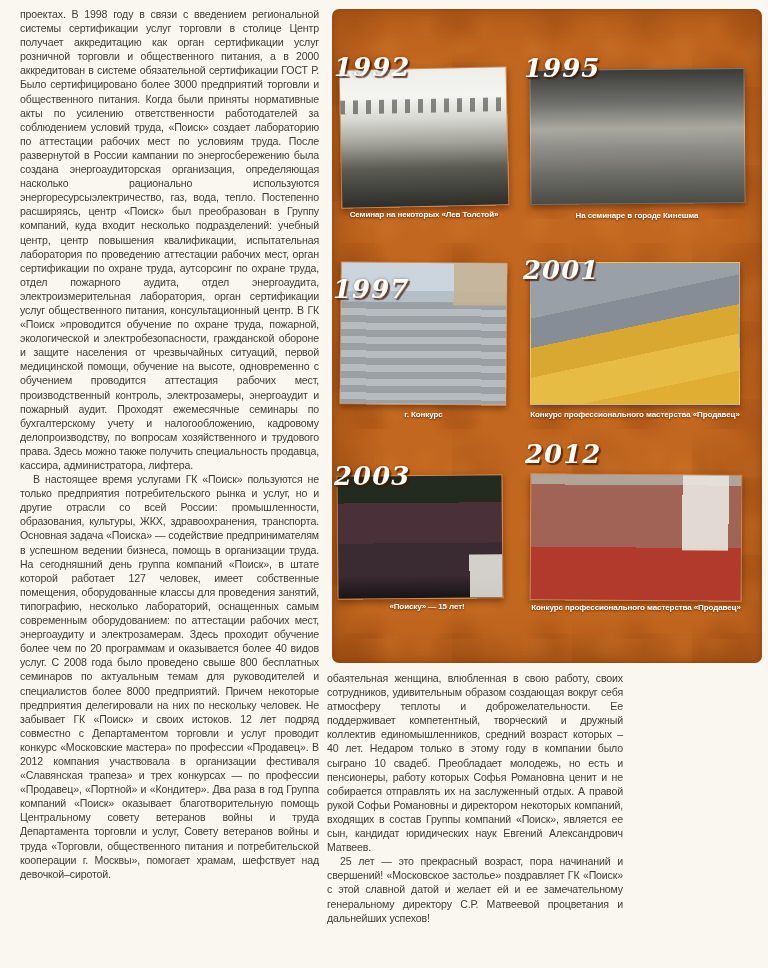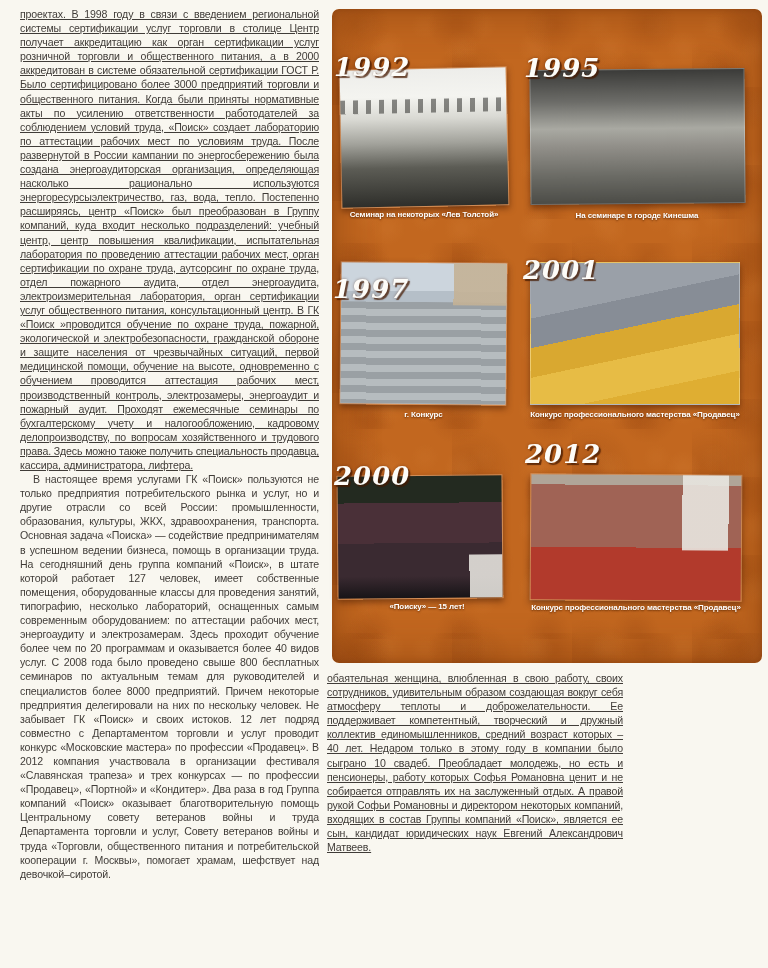--- a/index.html
+++ b/index.html
@@ -25,21 +25,21 @@
   .text-col{
     position:absolute;
     text-align:justify;
     font-size:10.6px;
     line-height:14.1px;
     letter-spacing:-0.15px;
   }
   .col-left{left:20px;top:7px;width:299px;}
   .col-right{left:327px;top:671px;width:296px;}
   .text-col p{margin:0;text-indent:13px;}
-  .text-col p.noindent{text-indent:0;text-decoration:underline;}
+  .text-col p.noindent{text-indent:0;}
 
   
   .panel{
     position:absolute;
     left:332px;top:9px;width:430px;height:654px;
     border-radius:7px;
     background-color:var(--color-panel_orange,#c2671f);
     background-image:
       radial-gradient(circle at 30% 20%, rgba(140,60,10,.22) 6%, transparent 32%),
       radial-gradient(circle at 75% 65%, rgba(215,130,55,.20) 5%, transparent 26%),
@@ -170,30 +170,31 @@
       <div class="caption">г. Конкурс</div>
     </div>
 
     <div class="cell c4">
       <span class="year">2001</span>
       <div class="photo photo-2002"></div>
       <div class="caption">Конкурс профессионального мастерства «Продавец»</div>
     </div>
 
     <div class="cell c5">
-      <span class="year">2000</span>
+      <span class="year">2003</span>
       <div class="photo photo-2003"></div>
       <div class="caption">«Поиску» — 15 лет!</div>
     </div>
 
     <div class="cell c6">
       <span class="year">2012</span>
       <div class="photo photo-2012"></div>
       <div class="caption">Конкурс профессионального мастерства «Продавец»</div>
     </div>
 
   </div>
 
   <div class="text-col col-right">
     <p class="noindent">обаятельная женщина, влюбленная в свою работу, своих сотрудников, удивительным образом создающая вокруг себя атмосферу теплоты и доброжелательности. Ее поддерживает компетентный, творческий и дружный коллектив единомышленников, средний возраст которых – 40 лет. Недаром только в этому году в компании было сыграно 10 свадеб. Преобладает молодежь, но есть и пенсионеры, работу которых Софья Романовна ценит и не собирается отправлять их на заслуженный отдых. А правой рукой Софьи Романовны и директором некоторых компаний, входящих в состав Группы компаний «Поиск», является ее сын, кандидат юридических наук Евгений Александрович Матвеев.</p>
+    <p>25 лет — это прекрасный возраст, пора начинаний и свершений! «Московское застолье» поздравляет ГК «Поиск» с этой славной датой и желает ей и ее замечательному генеральному директору С.Р. Матвеевой процветания и дальнейших успехов!</p>
   </div>
 
 </div>
 
 </body></html>

